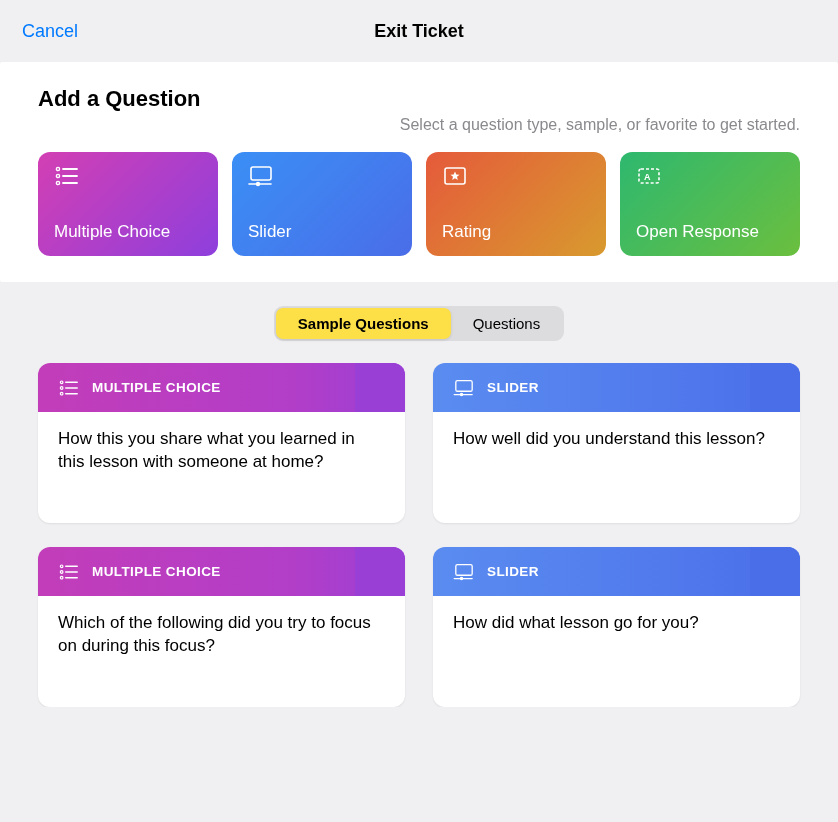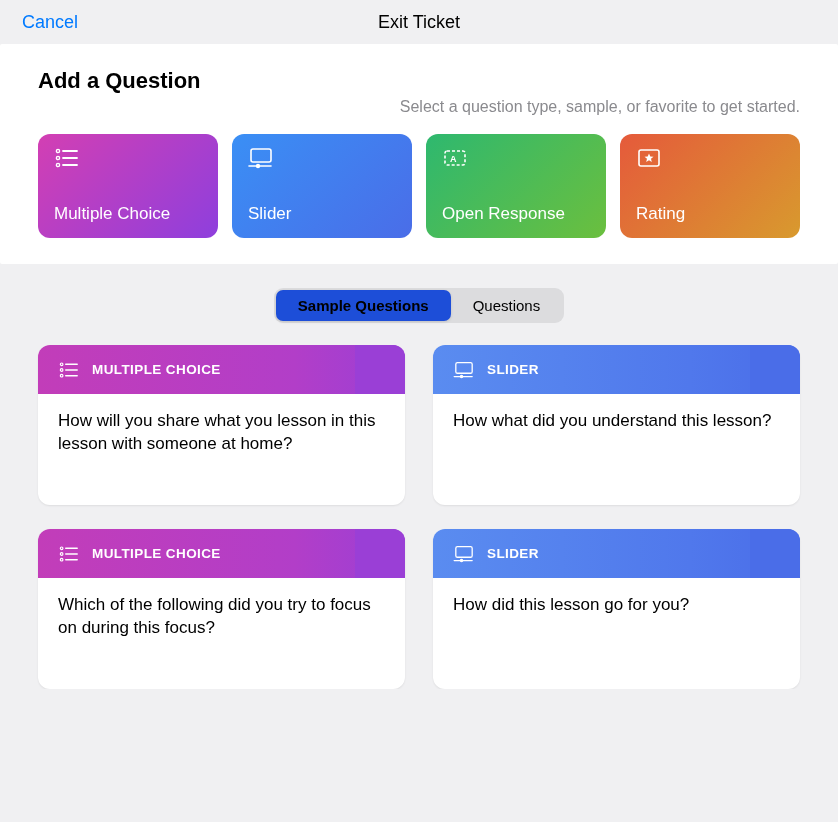--- a/index.html
+++ b/index.html
@@ -8,39 +8,39 @@
       box-sizing: border-box;
       font-family: -apple-system, BlinkMacSystemFont, "Segoe UI", Helvetica, Arial, sans-serif;
     }
     body {
       width: 838px;
       height: 822px;
       background: #f0f0f2;
       overflow: hidden;
     }
     .header {
-      height: 44px;
+      height: 62px;
       display: flex;
       align-items: center;
       padding: 0 22px;
       position: relative;
       background: #f0f0f2;
     }
     .cancel-btn {
       color: #007aff;
       font-size: 18px;
       cursor: pointer;
       font-weight: 400;
     }
     .title {
       position: absolute;
       left: 50%;
       transform: translateX(-50%);
       font-size: 18px;
-      font-weight: 400;
+      font-weight: 700;
       color: #000;
     }
     .add-section {
       background: #fff;
       padding: 24px 38px 26px 38px;
       border-radius: 2px;
     }
     .add-heading {
       font-size: 22px;
       font-weight: 700;
@@ -101,21 +101,21 @@
     }
     .seg-item {
       padding: 7px 22px;
       font-size: 15px;
       font-weight: 500;
       color: #000;
       cursor: pointer;
       border-radius: 7px;
     }
     .seg-item.active {
-      background: #1d4ed8;
+      background: #fde047;
       box-shadow: 0 1px 3px rgba(0,0,0,0.12);
       font-weight: 600;
     }
     .samples {
       padding: 0 38px;
       display: grid;
       grid-template-columns: 1fr 1fr;
       gap: 24px 28px;
       position: relative;
     }
@@ -233,32 +233,32 @@
       <span class="label">Multiple Choice</span>
     </div>
 
     <div class="type-card grad-blue">
       <svg class="icon" viewBox="0 0 24 22">
           <use href="#ico-slider"></use>
         </svg>
       <span class="label">Slider</span>
     </div>
 
+    <div class="type-card grad-orange">
+      <svg class="icon" viewBox="0 0 24 22">
+          <use href="#ico-star"></use>
+        </svg>
+      <span class="label">Rating</span>
+    </div>
+
     <div class="type-card grad-green">
       <svg class="icon" viewBox="0 0 24 22">
           <use href="#ico-textbox"></use>
         </svg>
       <span class="label">Open Response</span>
-    </div>
-
-    <div class="type-card grad-orange">
-      <svg class="icon" viewBox="0 0 24 22">
-          <use href="#ico-star"></use>
-        </svg>
-      <span class="label">Rating</span>
     </div>
 
   </div>
 </div>
 
 <div class="seg-wrap">
   <div class="segmented">
     <div class="seg-item active">Sample Questions</div>
     <div class="seg-item">Questions</div>
   </div>
@@ -268,33 +268,33 @@
   <div class="samples">
 
     <div class="sample-card">
       <div class="sample-head head-purple">
         <svg class="mini-icon" viewBox="0 0 24 22" style="position:relative;z-index:1">
             <use href="#ico-list"></use>
           </svg>
         <span class="cat" style="position:relative;z-index:1">MULTIPLE CHOICE</span>
       </div>
       <div class="sample-body">
-        <div class="q">How will you share what you lesson in this lesson with someone at home?</div>
+        <div class="q">How this you share what you learned in this lesson with someone at home?</div>
       </div>
     </div>
 
     <div class="sample-card">
       <div class="sample-head head-blue">
         <svg class="mini-icon" viewBox="0 0 24 22" style="position:relative;z-index:1">
             <use href="#ico-slider"></use>
           </svg>
         <span class="cat" style="position:relative;z-index:1">SLIDER</span>
       </div>
       <div class="sample-body">
-        <div class="q">How what did you understand this lesson?</div>
+        <div class="q">How well did you understand this lesson?</div>
       </div>
     </div>
 
     <div class="sample-card">
       <div class="sample-head head-purple">
         <svg class="mini-icon" viewBox="0 0 24 22" style="position:relative;z-index:1">
             <use href="#ico-list"></use>
           </svg>
         <span class="cat" style="position:relative;z-index:1">MULTIPLE CHOICE</span>
       </div>
@@ -304,18 +304,18 @@
     </div>
 
     <div class="sample-card">
       <div class="sample-head head-blue">
         <svg class="mini-icon" viewBox="0 0 24 22" style="position:relative;z-index:1">
             <use href="#ico-slider"></use>
           </svg>
         <span class="cat" style="position:relative;z-index:1">SLIDER</span>
       </div>
       <div class="sample-body">
-        <div class="q">How did this lesson go for you?</div>
+        <div class="q">How did what lesson go for you?</div>
       </div>
     </div>
 
   </div>
 </div>
 
 </body></html>

